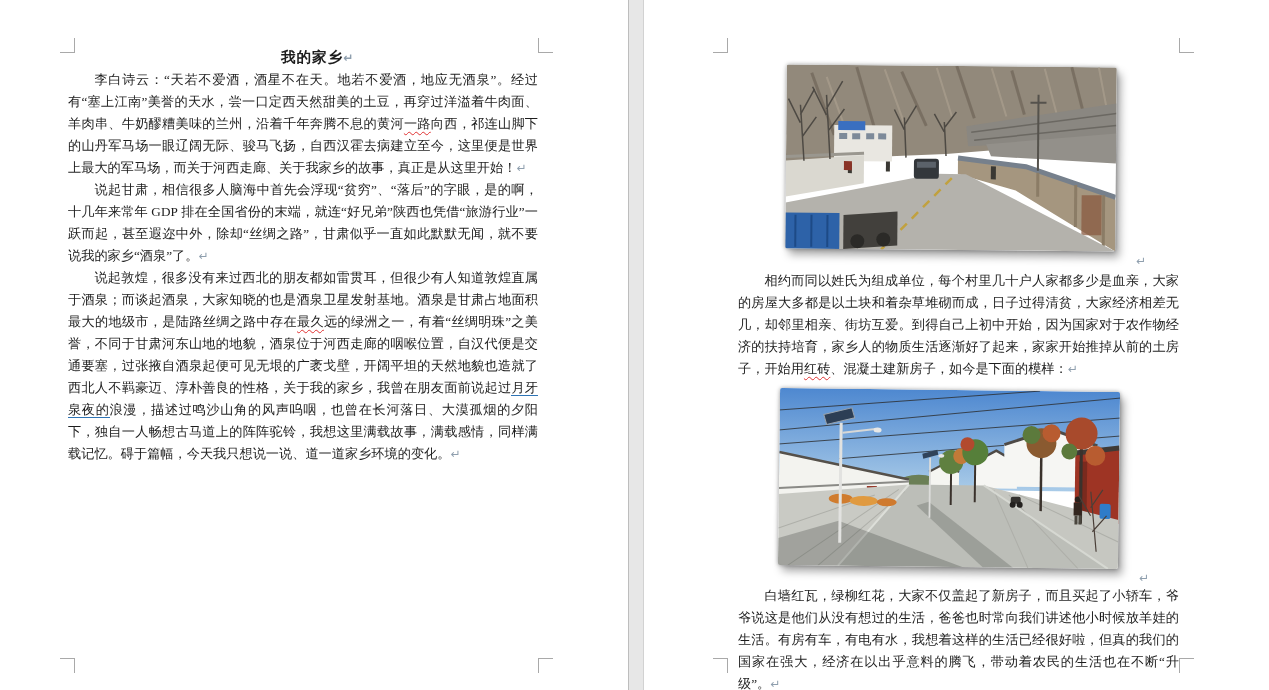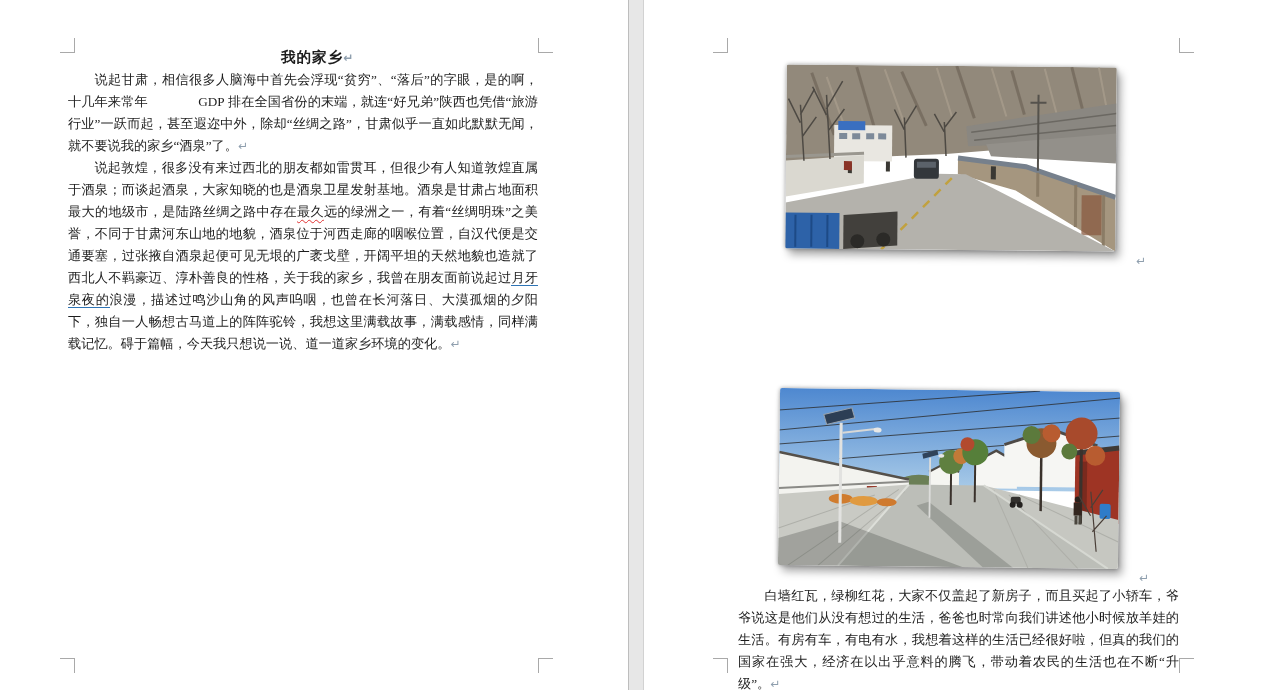--- a/index.html
+++ b/index.html
@@ -19,21 +19,21 @@
   .textcol{position:absolute;font-size:13.2px;line-height:22px;color:#1d1d1d;
            text-align:justify;}
   .textcol p{margin:0;text-indent:2em;}
   .doc-title{font-weight:bold;font-size:14.6px;text-align:center;text-indent:0;
              letter-spacing:1px;}
   .pilcrow{color:#8f9fae;font-size:12px;font-family:"DejaVu Sans",sans-serif;}
   .sq{text-decoration-line:underline;text-decoration-style:wavy;
       text-decoration-color:#e03232;text-decoration-thickness:1px;
       text-underline-offset:3px;}
   .hlink{border-bottom:1px solid #2e74b5;}
-  .latin{font-family:"Liberation Serif",serif;margin-left:47px;}
+  .latin{font-family:"Liberation Serif",serif;}
   
   .photo-wrap{position:absolute;}
   .photo{display:block;border-radius:2px;
          box-shadow:0 0 4px rgba(0,0,0,.35),4px 6px 9px rgba(0,0,0,.34);}
   .photo-wrap .pilcrow{position:absolute;right:-30px;bottom:-18px;}
   .rot1{transform:rotate(.5deg);}
   .rot2{transform:rotate(.7deg);}
 </style>
 </head>
 <body>
@@ -41,20 +41,21 @@
 <div class="stage">
 
   <div class="page page-left">
     <div class="cm tl" style="left:60px;top:38px;"></div>
     <div class="cm tr" style="left:538px;top:38px;"></div>
     <div class="cm bl" style="left:60px;top:658px;"></div>
     <div class="cm br" style="left:538px;top:658px;"></div>
 
     <div class="textcol" style="left:68px;top:46px;width:470px;">
       <p class="doc-title"><span>我的家乡</span><span class="pilcrow">↵</span></p>
+      <p><span>李白诗云：“天若不爱酒，酒星不在天。地若不爱酒，地应无酒泉”。经过有“塞上江南”美誉的天水，尝一口定西天然甜美的土豆，再穿过洋溢着牛肉面、羊肉串、牛奶醪糟美味的兰州，沿着千年奔腾不息的黄河</span><span class="sq">一路</span><span>向西，祁连山脚下的山丹军马场一眼辽阔无际、骏马飞扬，自西汉霍去病建立至今，这里便是世界上最大的军马场，而关于河西走廊、关于我家乡的故事，真正是从这里开始！</span><span class="pilcrow">↵</span></p>
       <p><span>说起甘肃，相信很多人脑海中首先会浮现“贫穷”、“落后”的字眼，是的啊，十几年来常年 </span><span class="latin">GDP</span><span> 排在全国省份的末端，就连“好兄弟”陕西也凭借“旅游行业”一跃而起，甚至遐迩中外，除却“丝绸之路”，甘肃似乎一直如此默默无闻，就不要说我的家乡“酒泉”了。</span><span class="pilcrow">↵</span></p>
       <p><span>说起敦煌，很多没有来过西北的朋友都如雷贯耳，但很少有人知道敦煌直属于酒泉；而谈起酒泉，大家知晓的也是酒泉卫星发射基地。酒泉是甘肃占地面积最大的地级市，是陆路丝绸之路中存在</span><span class="sq">最久</span><span>远的绿洲之一，有着“丝绸明珠”之美誉，不同于甘肃河东山地的地貌，酒泉位于河西走廊的咽喉位置，自汉代便是交通要塞，过张掖自酒泉起便可见无垠的广袤戈壁，开阔平坦的天然地貌也造就了西北人不羁豪迈、淳朴善良的性格，关于我的家乡，我曾在朋友面前说起过</span><span class="hlink">月牙泉夜的</span><span>浪漫，描述过鸣沙山角的风声呜咽，也曾在长河落日、大漠孤烟的夕阳下，独自一人畅想古马道上的阵阵驼铃，我想这里满载故事，满载感情，同样满载记忆。碍于篇幅，今天我只想说一说、道一道家乡环境的变化。</span><span class="pilcrow">↵</span></p>
     </div>
   </div>
 
   <div class="page page-right">
     <div class="cm tl" style="left:69px;top:38px;"></div>
     <div class="cm tr" style="left:535px;top:38px;"></div>
     <div class="cm bl" style="left:69px;top:658px;"></div>
     <div class="cm br" style="left:535px;top:658px;"></div>
@@ -127,20 +128,23 @@
             <path d="M26,150 L26,182"></path>
             <path d="M42,150 L42,182"></path>
         </g>
         <path d="M58,150 L112,146 112,180 58,184 Z" fill="#42403c"></path>
         <circle cx="72" cy="176" r="7" fill="#2b2a27"></circle>
         <circle cx="98" cy="174" r="7" fill="#2b2a27"></circle>
       </svg>
       <span class="pilcrow">↵</span>
     </div>
 
+    <div class="textcol" style="left:94px;top:270px;width:441px;">
+      <p><span>相约而同以姓氏为组成单位，每个村里几十户人家都多少是血亲，大家的房屋大多都是以土块和着杂草堆砌而成，日子过得清贫，大家经济相差无几，却邻里相亲、街坊互爱。到得自己上初中开始，因为国家对于农作物经济的扶持培育，家乡人的物质生活逐渐好了起来，家家开始推掉从前的土房子，开始用</span><span class="sq">红砖</span><span>、混凝土建新房子，如今是下面的模样：</span><span class="pilcrow">↵</span></p>
+    </div>
 
     <div class="photo-wrap" style="left:135px;top:390px;width:340px;height:177px;">
       <svg class="photo rot2" width="340" height="177" viewBox="0 0 340 177" role="img">
         <defs>
           <linearGradient id="sky2" x1="0" y1="0" x2="0" y2="1">
             <stop offset="0" stop-color="#4e88d0"></stop>
               <stop offset="1" stop-color="#a9cbe8"></stop>
           </linearGradient>
         </defs>
         <rect width="340" height="100" fill="url(#sky2)"></rect>

